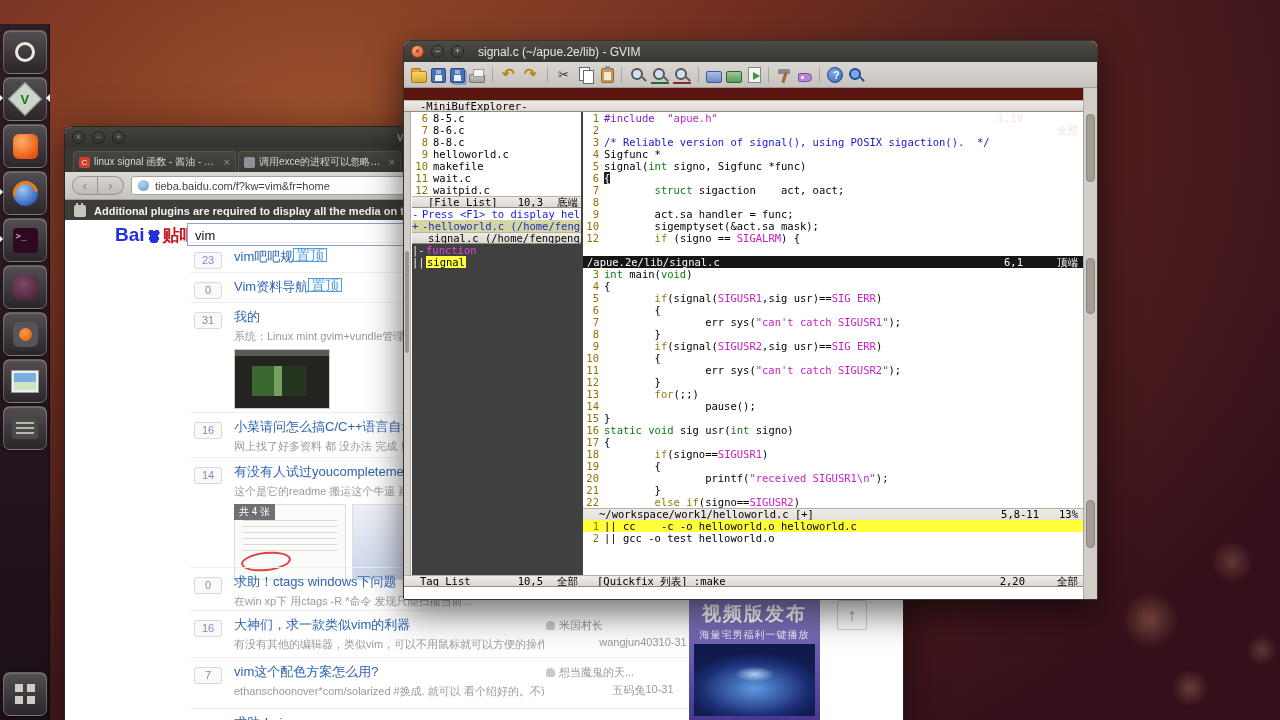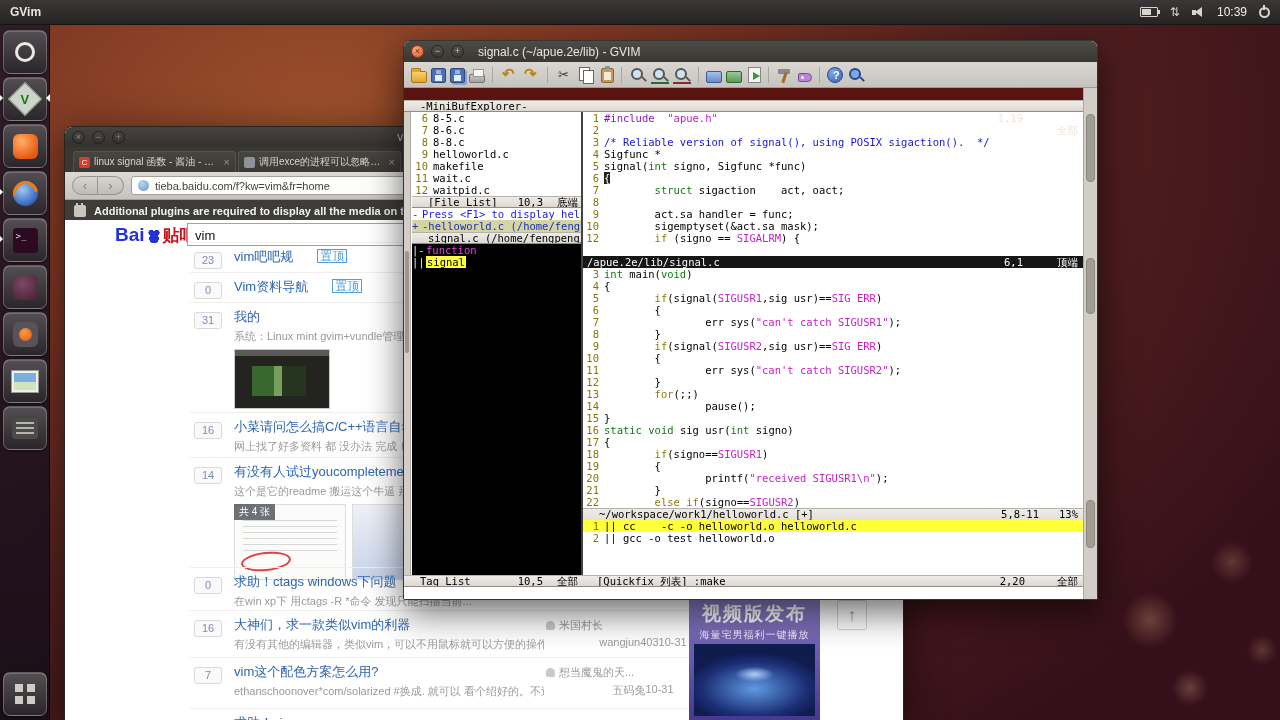--- a/index.html
+++ b/index.html
@@ -94,21 +94,21 @@
                radial-gradient(circle at 70% 26%,#2332dc 0 2.6px,transparent 3px),
                radial-gradient(circle at 50% 68%,#2332dc 0 4.6px,transparent 5px);}
   .logo .cn{color:#c9161d;font-weight:bold;font-size:17px;}
   .searchbox{position:absolute;left:122px;top:3px;width:368px;height:23px;border:1px solid #8aa6cc;background:#fff;
     font-size:13px;color:#111;line-height:23px;padding-left:7px;box-sizing:border-box;}
   .posts{position:absolute;left:125px;top:0;width:560px;}
   .post{position:absolute;left:0;width:100%;border-top:1px solid #f0efee;padding-top:5px;box-sizing:border-box;}
   .rbadge{position:absolute;left:4px;top:9px;min-width:22px;height:15px;border:1px solid #d9d9d9;border-radius:3px;background:#fafafa;
     color:#7a8db8;text-align:center;font-size:11px;line-height:15px;padding:0 2px;}
   .ptitle{margin-left:44px;color:#2d64b3;font-size:13px;white-space:nowrap;overflow:hidden;display:inline-block;max-width:330px;vertical-align:top;}
-  .ptag{display:inline-block;margin-left:24px;border:1px solid #4f9ddb;color:#4f9ddb;font-size:12px;line-height:12px;padding:0 2px;vertical-align:2px;}
+  .ptag{display:inline-block;margin-left:0;border:1px solid #4f9ddb;color:#4f9ddb;font-size:14px;line-height:12px;padding:0 2px;vertical-align:2px;}
   .pdesc{margin-left:44px;margin-top:3px;color:#9a9a9a;font-size:11px;white-space:nowrap;overflow:hidden;max-width:310px;}
   .pauthor{position:absolute;left:356px;top:7px;width:146px;font-size:11px;color:#9a9a9a;}
   .a1{display:flex;gap:4px;align-items:center;white-space:nowrap;overflow:hidden;}
   .picon{width:9px;height:9px;flex:none;background:#c9c9c9;border-radius:50% 50% 2px 2px;}
   .a2{margin-top:3px;display:flex;justify-content:center;white-space:nowrap;margin-left:48px;}
   .thumb-shot{margin-left:44px;margin-top:5px;width:94px;height:58px;border:1px solid #ccc;
     background:linear-gradient(#5a5a56 0 6px,#23231f 6px);position:relative;}
   .thumb-shot::after{content:"";position:absolute;left:18%;top:28%;width:58%;height:52%;
     background:linear-gradient(90deg,#39682f 0 40%,#77a05c 40% 55%,#253520 55%);}
   .photos{margin-left:44px;margin-top:5px;position:relative;height:78px;}
@@ -193,21 +193,21 @@
   .tk-ct{color:#c51fc5;}
   .tk-cu{background:#222;color:#fff;}
   .flstatus{position:absolute;left:0;right:0;top:84px;height:12px;}
   .flstatus .ruler,.bsl .ruler{right:38px;}
   .flstatus .rpos,.bsl .rpos{right:3px;}
   .bl1{position:absolute;top:96px;left:0;right:0;height:12px;line-height:12px;white-space:pre;}
   .fold{display:inline-block;width:10px;color:#2a2ac0;}
   .helpline{color:#1a1ae0;}
   .bl2{position:absolute;top:108px;left:0;right:0;height:12px;line-height:12px;white-space:pre;background:#d5d5a4;color:#1b2fb4;overflow:hidden;}
   .blstatus{position:absolute;left:0;right:0;top:120px;height:12px;}
-  .tlpane{position:absolute;left:0;right:0;top:132px;bottom:0;background:#000000;color:#ddd;}
+  .tlpane{position:absolute;left:0;right:0;top:132px;bottom:0;background:#404040;color:#ddd;}
   .tlr{height:12px;line-height:12px;white-space:pre;}
   .tlfold{display:inline-block;width:14px;color:#e8e8e8;}
   .tlfunc{color:#e93fe9;}
   .tltag{background:#ffff3d;color:#000;padding:0 1px;}
   .vsep{position:absolute;left:177px;width:2px;top:0;bottom:0;background:#454341;}
   .rpane{position:absolute;left:179px;right:0;top:0;bottom:0;overflow:hidden;}
   .codeA{position:absolute;top:0;left:0;right:0;height:144px;}
   .stA{position:absolute;top:144px;height:12px;left:0;right:0;background:#161616;color:#fafafa;line-height:12px;padding-left:4px;white-space:nowrap;box-sizing:border-box;}
   .codeB{position:absolute;top:156px;left:0;right:0;height:240px;}
   .stB{position:absolute;top:396px;height:20px;left:0;right:0;}
@@ -549,23 +549,13 @@
           <div class="lic ic-file-manager"></div>
         </div>
       </div>
       <div class="litem" style="top: 646px;">
         <div class="ltile">
           <div class="lic ic-workspace-switcher"></div>
         </div>
       </div>
     </div>
 
-  <div id="top-panel">
-    <span class="appname">GVim</span>
-    <div class="tray">
-      <span class="i-batt"></span>
-      <span class="i-net">⇅</span>
-      <span class="i-snd"></span>
-      <span class="clock">10:39</span>
-      <span class="i-pwr"></span>
-    </div>
-  </div>
 </div>
 
 </body></html>

